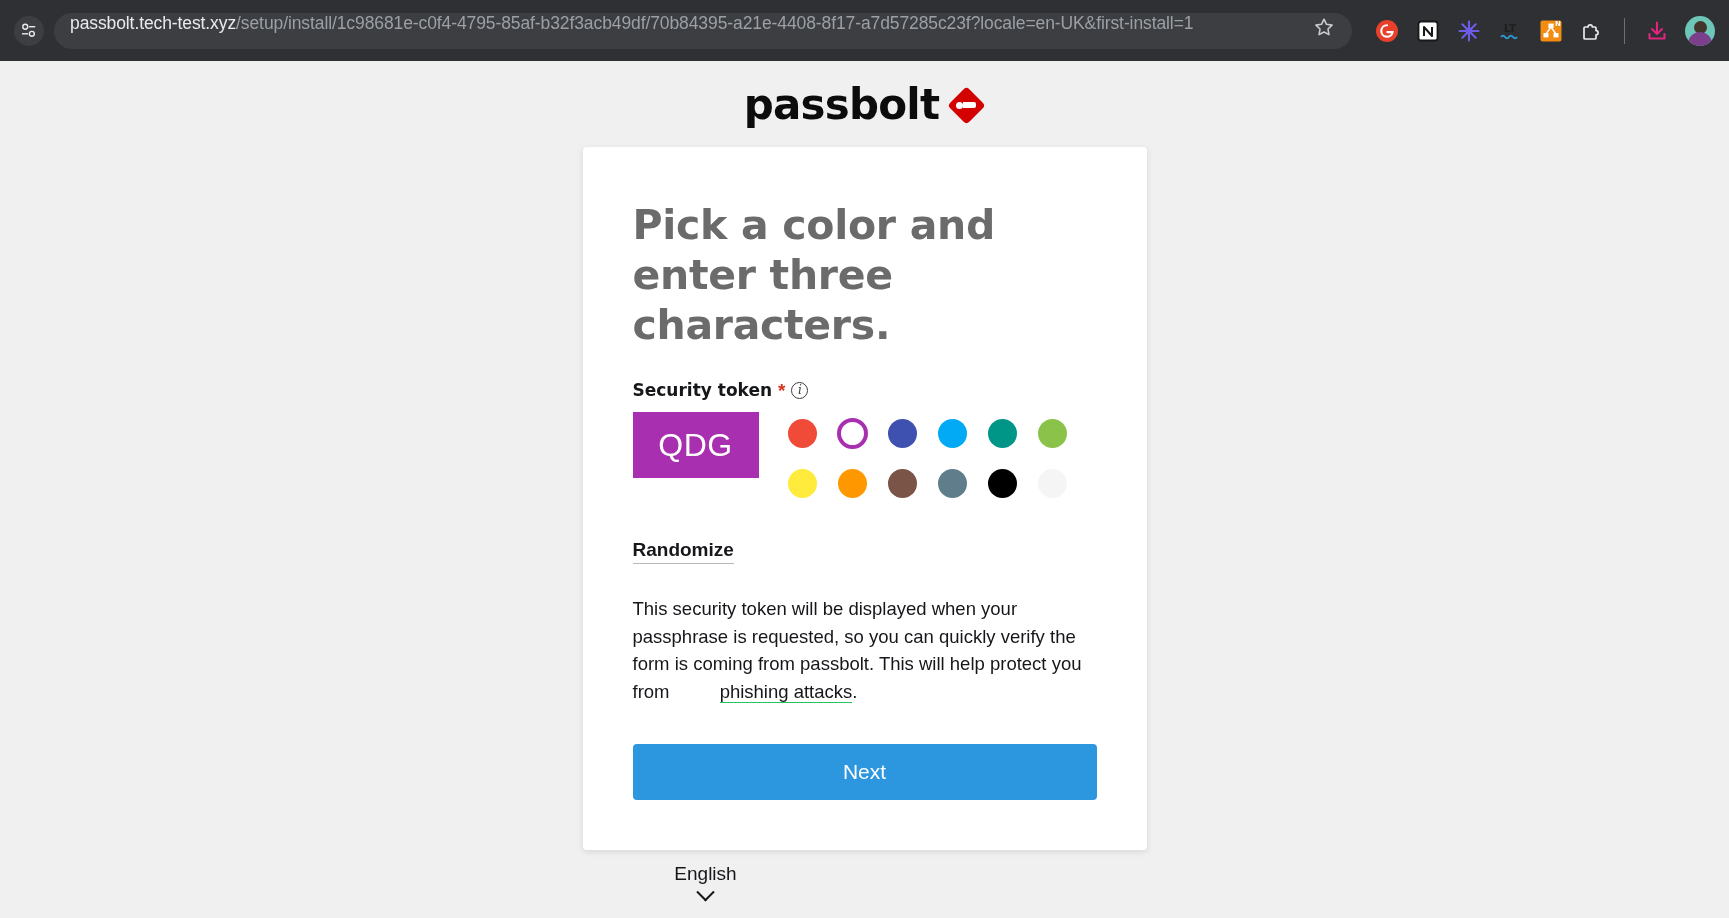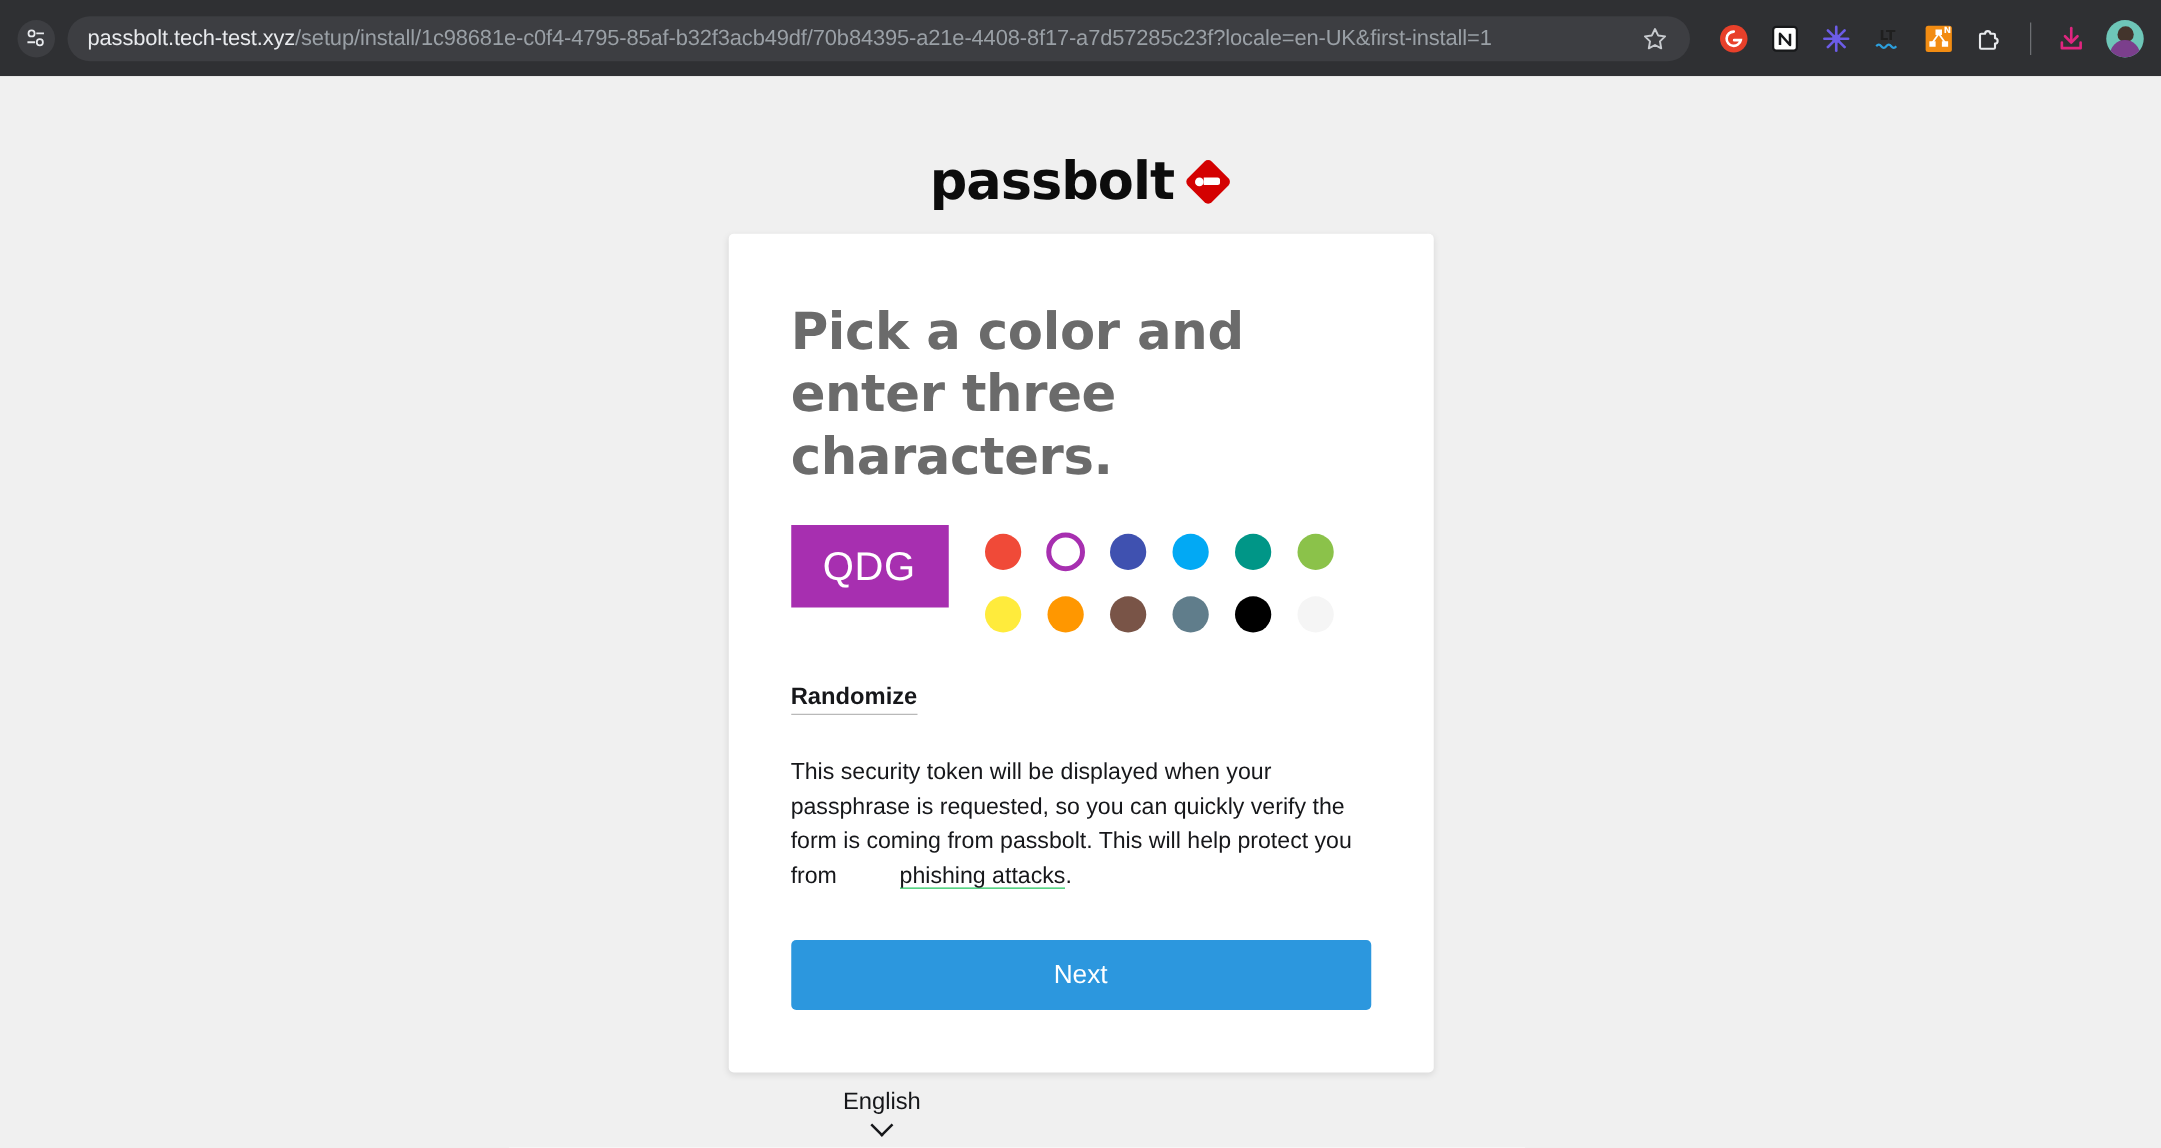--- a/index.html
+++ b/index.html
@@ -27,21 +27,20 @@
     display: flex; align-items: center; justify-content: center;
     flex: 0 0 auto;
     cursor: pointer;
   }
   .omnibox {
     flex: 1 1 auto;
     height: 36px;
     background: #3d3e42;
     border-radius: 18px;
     display: flex;
-    align-items: center;
     padding: 0 14px 0 16px;
     min-width: 0;
     gap: 45px;
   }
   .url-text {
     font-size: 17.5px;
     color: #9aa0a6;
     white-space: nowrap;
     overflow: hidden;
     text-overflow: ellipsis;
@@ -107,21 +106,20 @@
     background: #f0f0f0;
     overflow: hidden;
     position: relative;
   }
   .logo-wrap {
     display: flex;
     justify-content: center;
     align-items: center;
     padding-top: 23px;
     gap: 9px;
-    margin-top: 40px;
   }
   .logo-text {
     font-size: 42px;
     font-weight: 700;
     color: #0c0c0c;
     letter-spacing: -0.8px;
     line-height: 1;
     font-family: "DejaVu Sans", sans-serif;
   }
   .logo-mark {
@@ -410,20 +408,25 @@
       <span class="diamond"></span>
       <span class="keyhole"></span>
       <span class="keystem"></span>
     </span>
   </div>
 
   <div class="card">
 
     <h1 class="card-title">Pick a color and enter three characters.</h1>
 
+    <div class="field-label-row">
+      <span class="field-label">Security token</span>
+      <span class="required-star">*</span>
+      <span class="info-icon">i</span>
+    </div>
 
     <div class="token-row">
       <div class="token-preview" style="background: rgb(167, 47, 176);">
         <span class="token-text" style="color: rgb(255, 255, 255);">QDG</span>
       </div>
       <div class="swatch-grid">
           <span class="swatch" style="background: rgb(240, 74, 56);"></span>
           <span class="swatch selected" style="--sel-color: #a72fb0;"></span>
           <span class="swatch" style="background: rgb(63, 81, 176);"></span>
           <span class="swatch" style="background: rgb(2, 169, 244);"></span>

